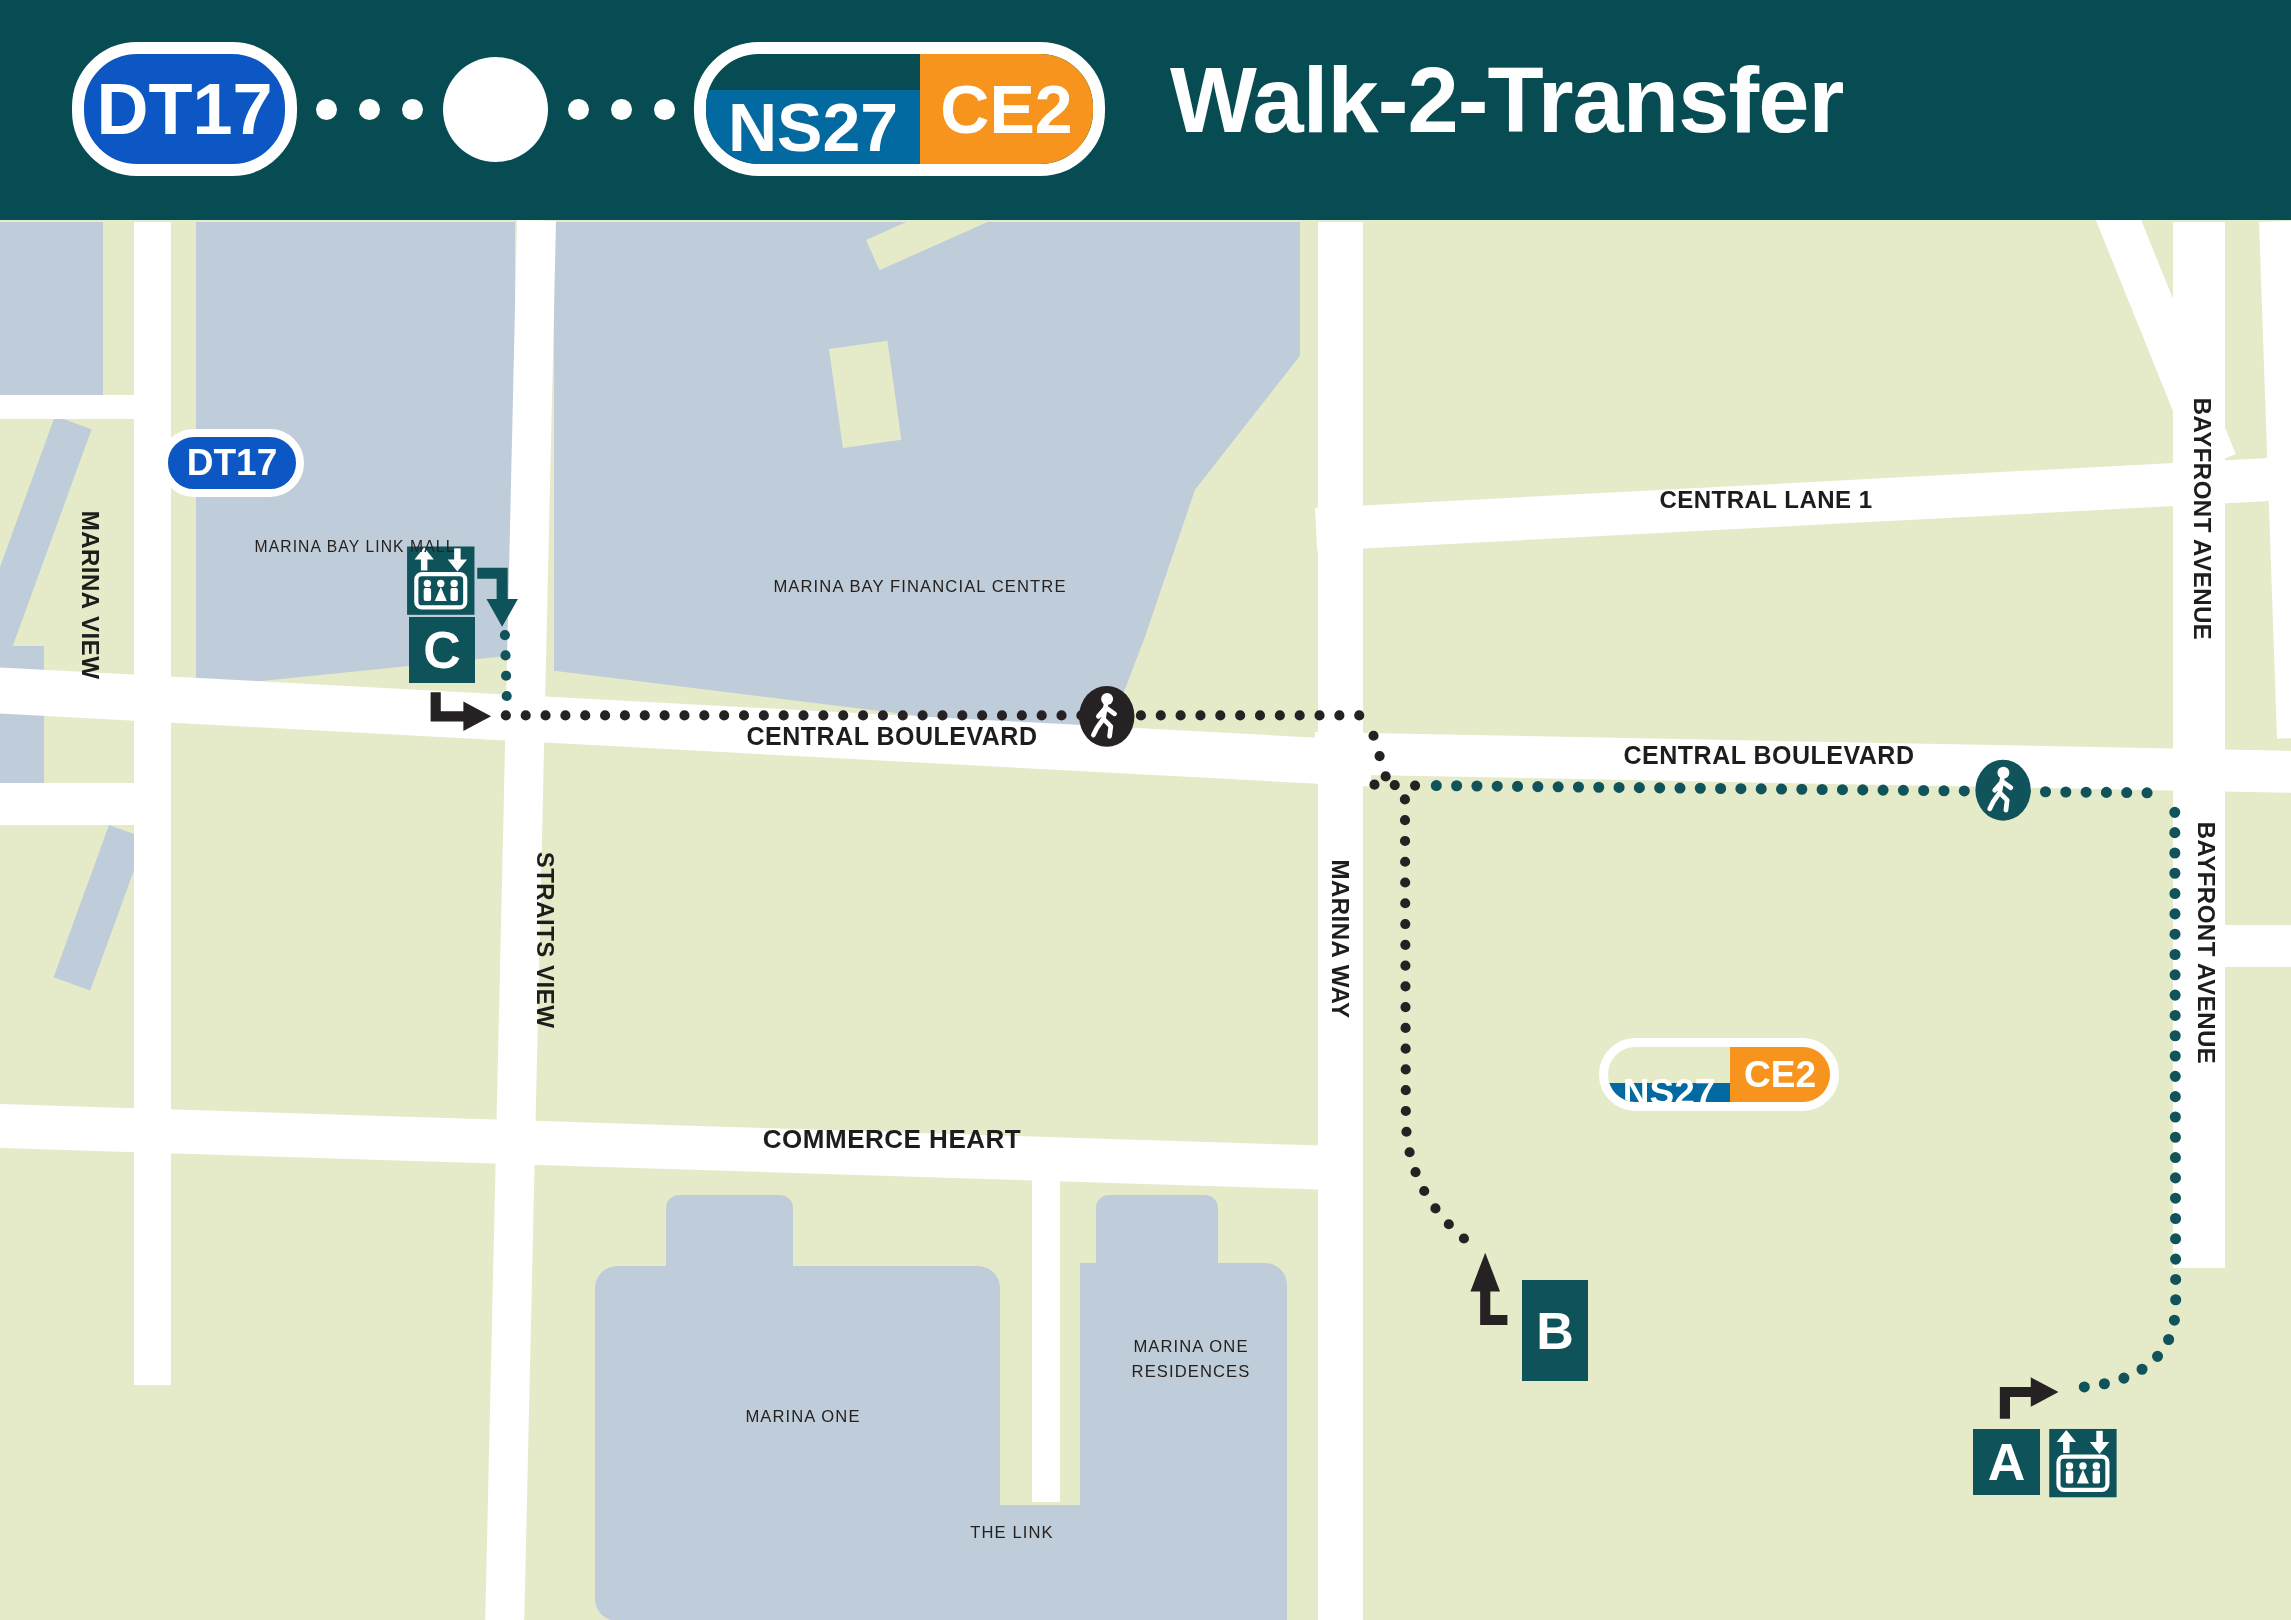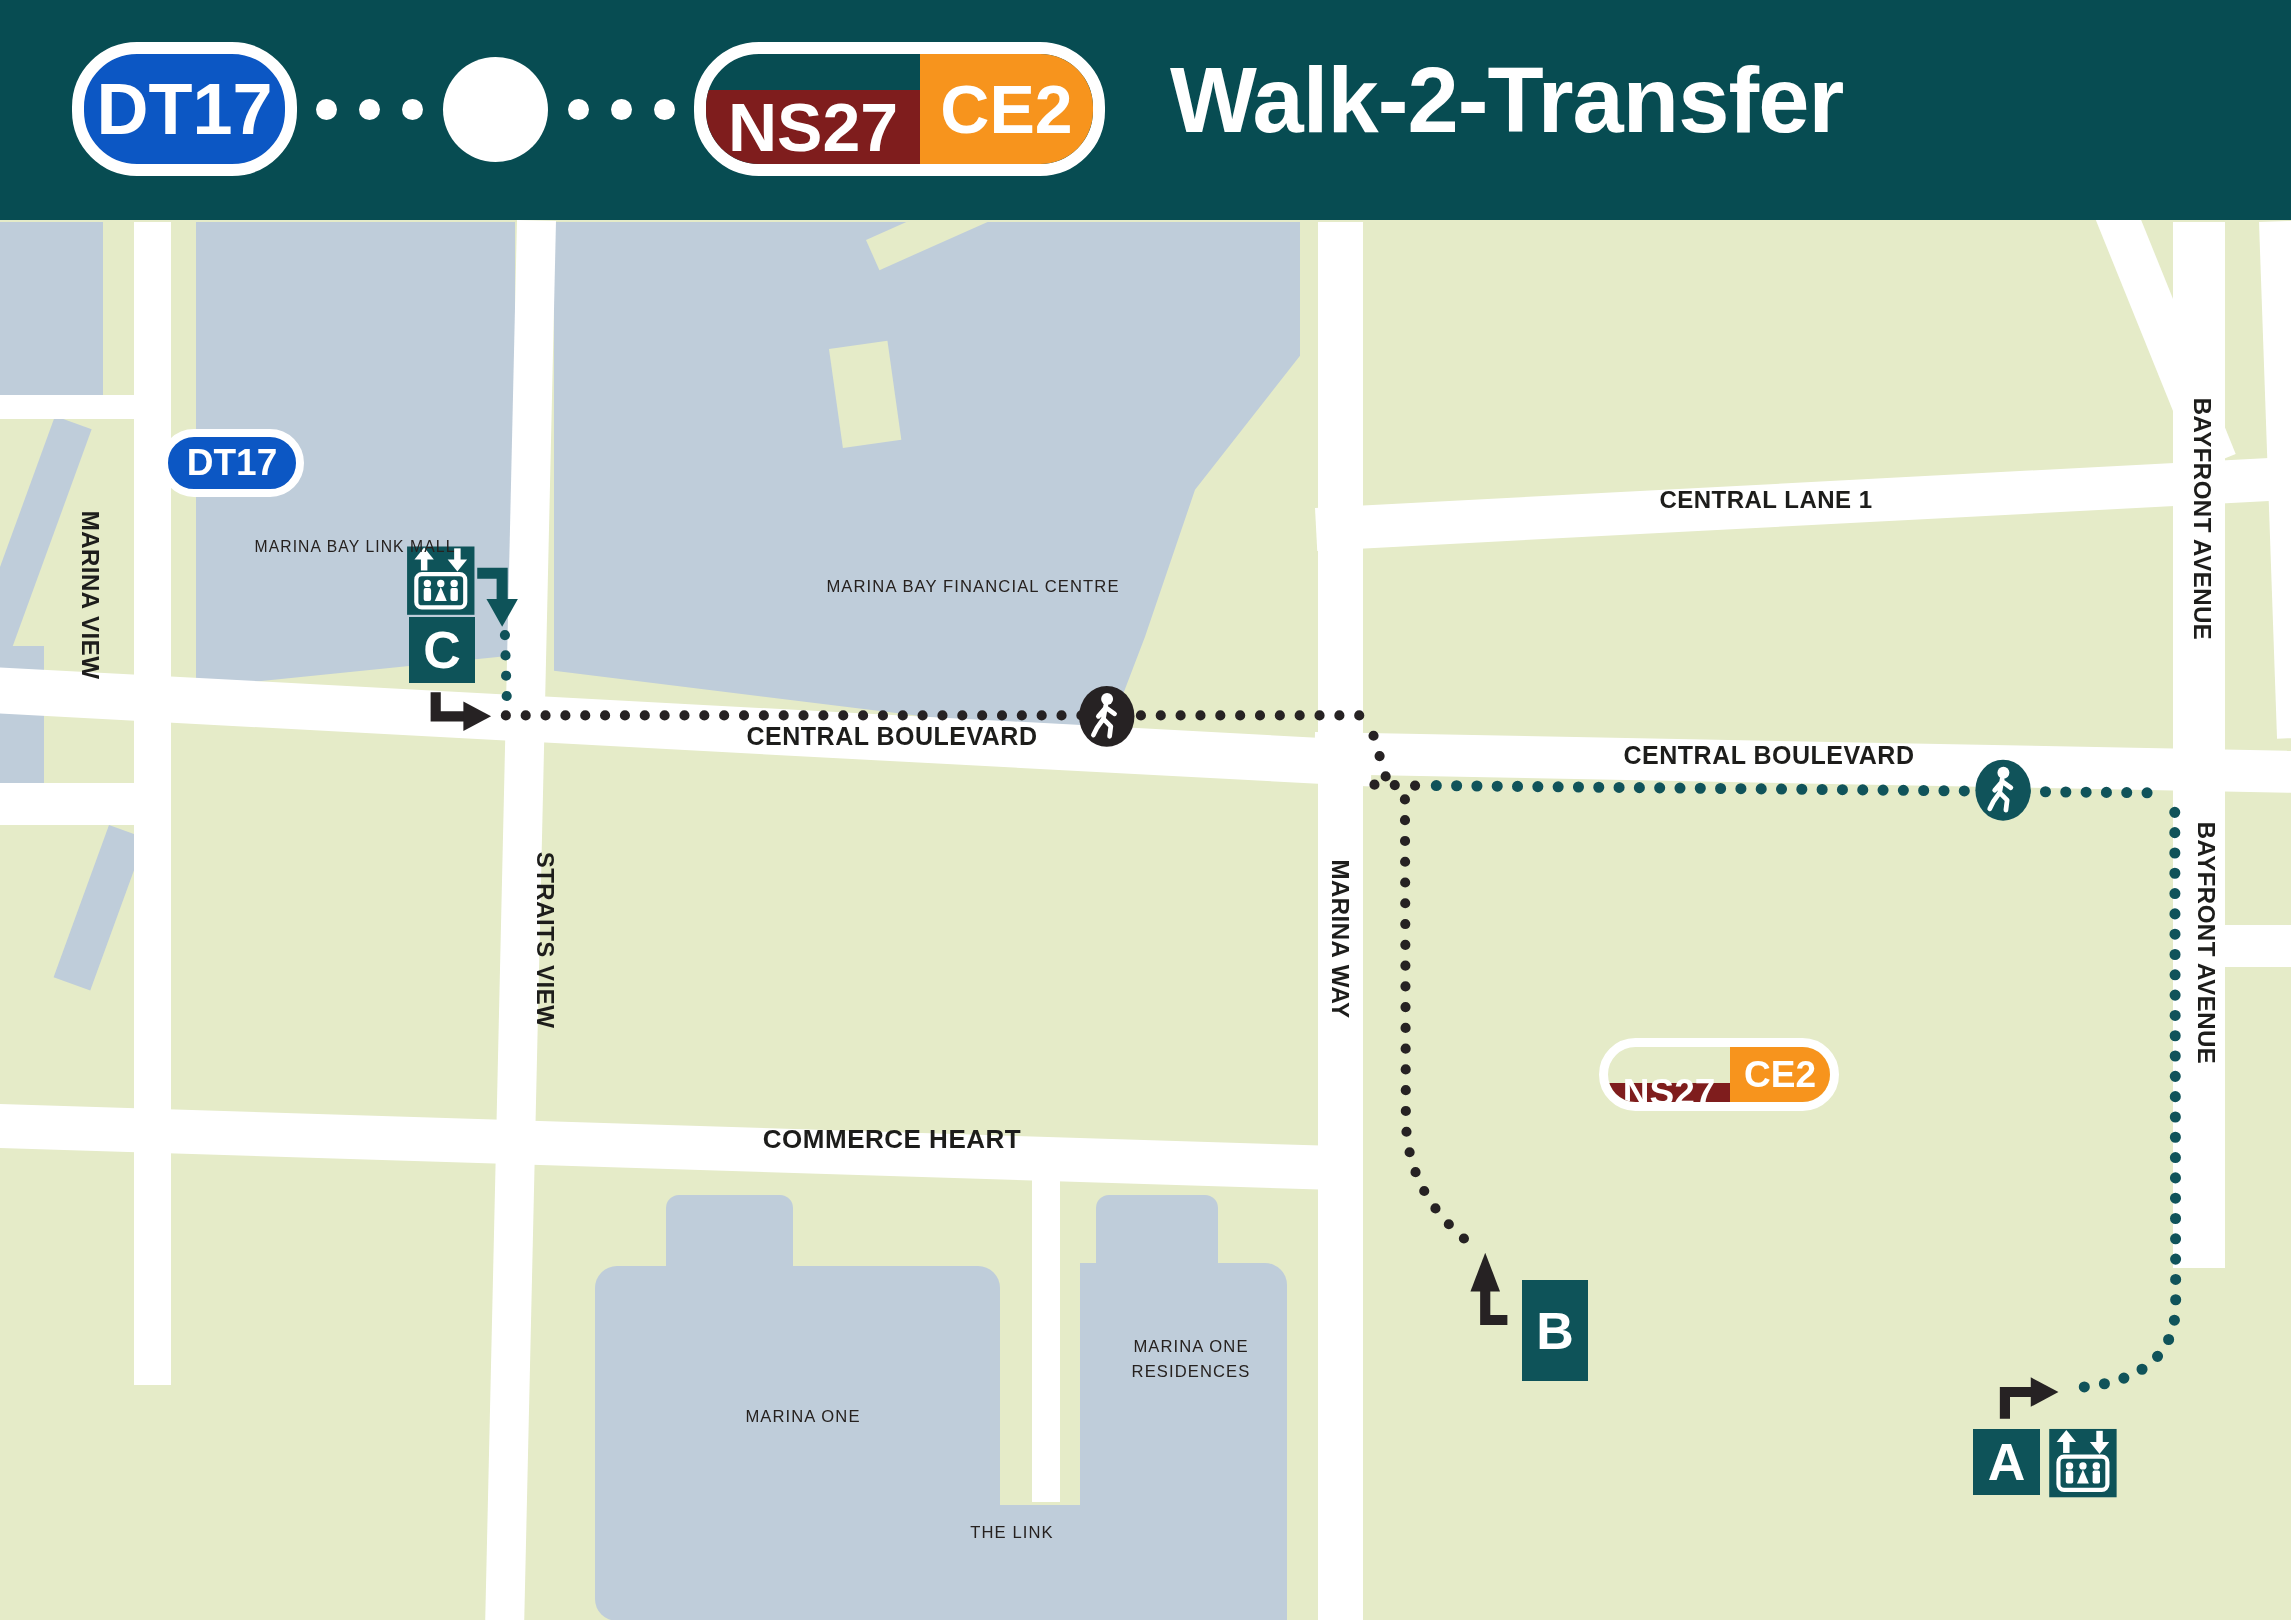--- a/index.html
+++ b/index.html
@@ -7,21 +7,21 @@
          font-family:"Liberation Sans",sans-serif;background:#e5ebc8;}
   
   .header{position:absolute;left:0;top:0;width:2292px;height:220px;background:#074c52;}
   .hrow{position:absolute;left:72px;top:42px;height:134px;display:flex;align-items:center;}
   .pill{display:flex;align-items:center;justify-content:center;border:12px solid #fff;
         border-radius:65px;height:110px;box-sizing:content-box;}
   .pill-dt{width:201px;background:#0c57c4;}
   .pill-dt span{color:#fff;font-size:72px;font-weight:700;letter-spacing:0px;}
   .pill-ns{width:387px;overflow:hidden;padding:0;display:flex;align-items:stretch;}
   .pill-ns .half{display:flex;align-items:center;justify-content:center;}
-  .half-red{flex:0 0 55.5%;background:#7f1d1d;margin-top:36px;}
+  .half-red{flex:0 0 55.5%;background:#0369a1;margin-top:36px;}
   .half-org{flex:1;background:#f7941d;}
   .pill-ns span{color:#fff;font-size:68px;font-weight:700;}
   .hdots{display:flex;gap:22px;margin:0 18.5px;}
   .hdot{width:21px;height:21px;border-radius:50%;background:#fff;}
   .hwalk{width:105px;height:105px;border-radius:50%;background:#fff;position:relative;flex:0 0 auto;margin:0 1.8px;}
   .htitle{position:absolute;left:1170px;top:48px;color:#fff;font-size:92px;font-weight:600;
           letter-spacing:-0.9px;white-space:nowrap;}
   
   .map{position:absolute;left:0;top:220px;width:2292px;height:1401px;background:#e5ebc8;}
   .bld{position:absolute;background:#bfcdda;}
@@ -172,21 +172,21 @@
   <div class="lbl street vert" style="left:2202px;top:519px;font-size:24px;">BAYFRONT AVENUE</div>
   <div class="lbl street vert" style="left:2206px;top:943px;font-size:24px;">BAYFRONT AVENUE</div>
   <div class="lbl street" style="left:892px;top:736px;">CENTRAL BOULEVARD</div>
   <div class="lbl street" style="left:1769px;top:755px;">CENTRAL BOULEVARD</div>
   <div class="lbl street vert" style="left:90px;top:595px;font-size:24px;">MARINA VIEW</div>
   <div class="lbl street vert" style="left:545px;top:940px;font-size:24px;">STRAITS VIEW</div>
   <div class="lbl street vert" style="left:1340px;top:939px;font-size:24px;">MARINA WAY</div>
   <div class="lbl street" style="left:892px;top:1139px;font-size:26px;">COMMERCE HEART</div>
 
   <div class="lbl bldlbl" style="left:355px;top:547px;font-size:15.7px;">MARINA BAY LINK MALL</div>
-  <div class="lbl bldlbl" style="left:973px;top:587px;">MARINA BAY FINANCIAL CENTRE</div>
+  <div class="lbl bldlbl" style="left:920px;top:587px;">MARINA BAY FINANCIAL CENTRE</div>
   <div class="lbl bldlbl" style="left:803px;top:1417px;">MARINA ONE</div>
   <div class="lbl bldlbl" style="left:1191px;top:1360px;text-align:center;line-height:1.5;">
     <span>MARINA ONE</span><br>
     <span>RESIDENCES</span>
   </div>
   <div class="lbl bldlbl" style="left:1012px;top:1533px;">THE LINK</div>
 
   <div class="mbadge mb-dt">
     <span>DT17</span>
   </div>

